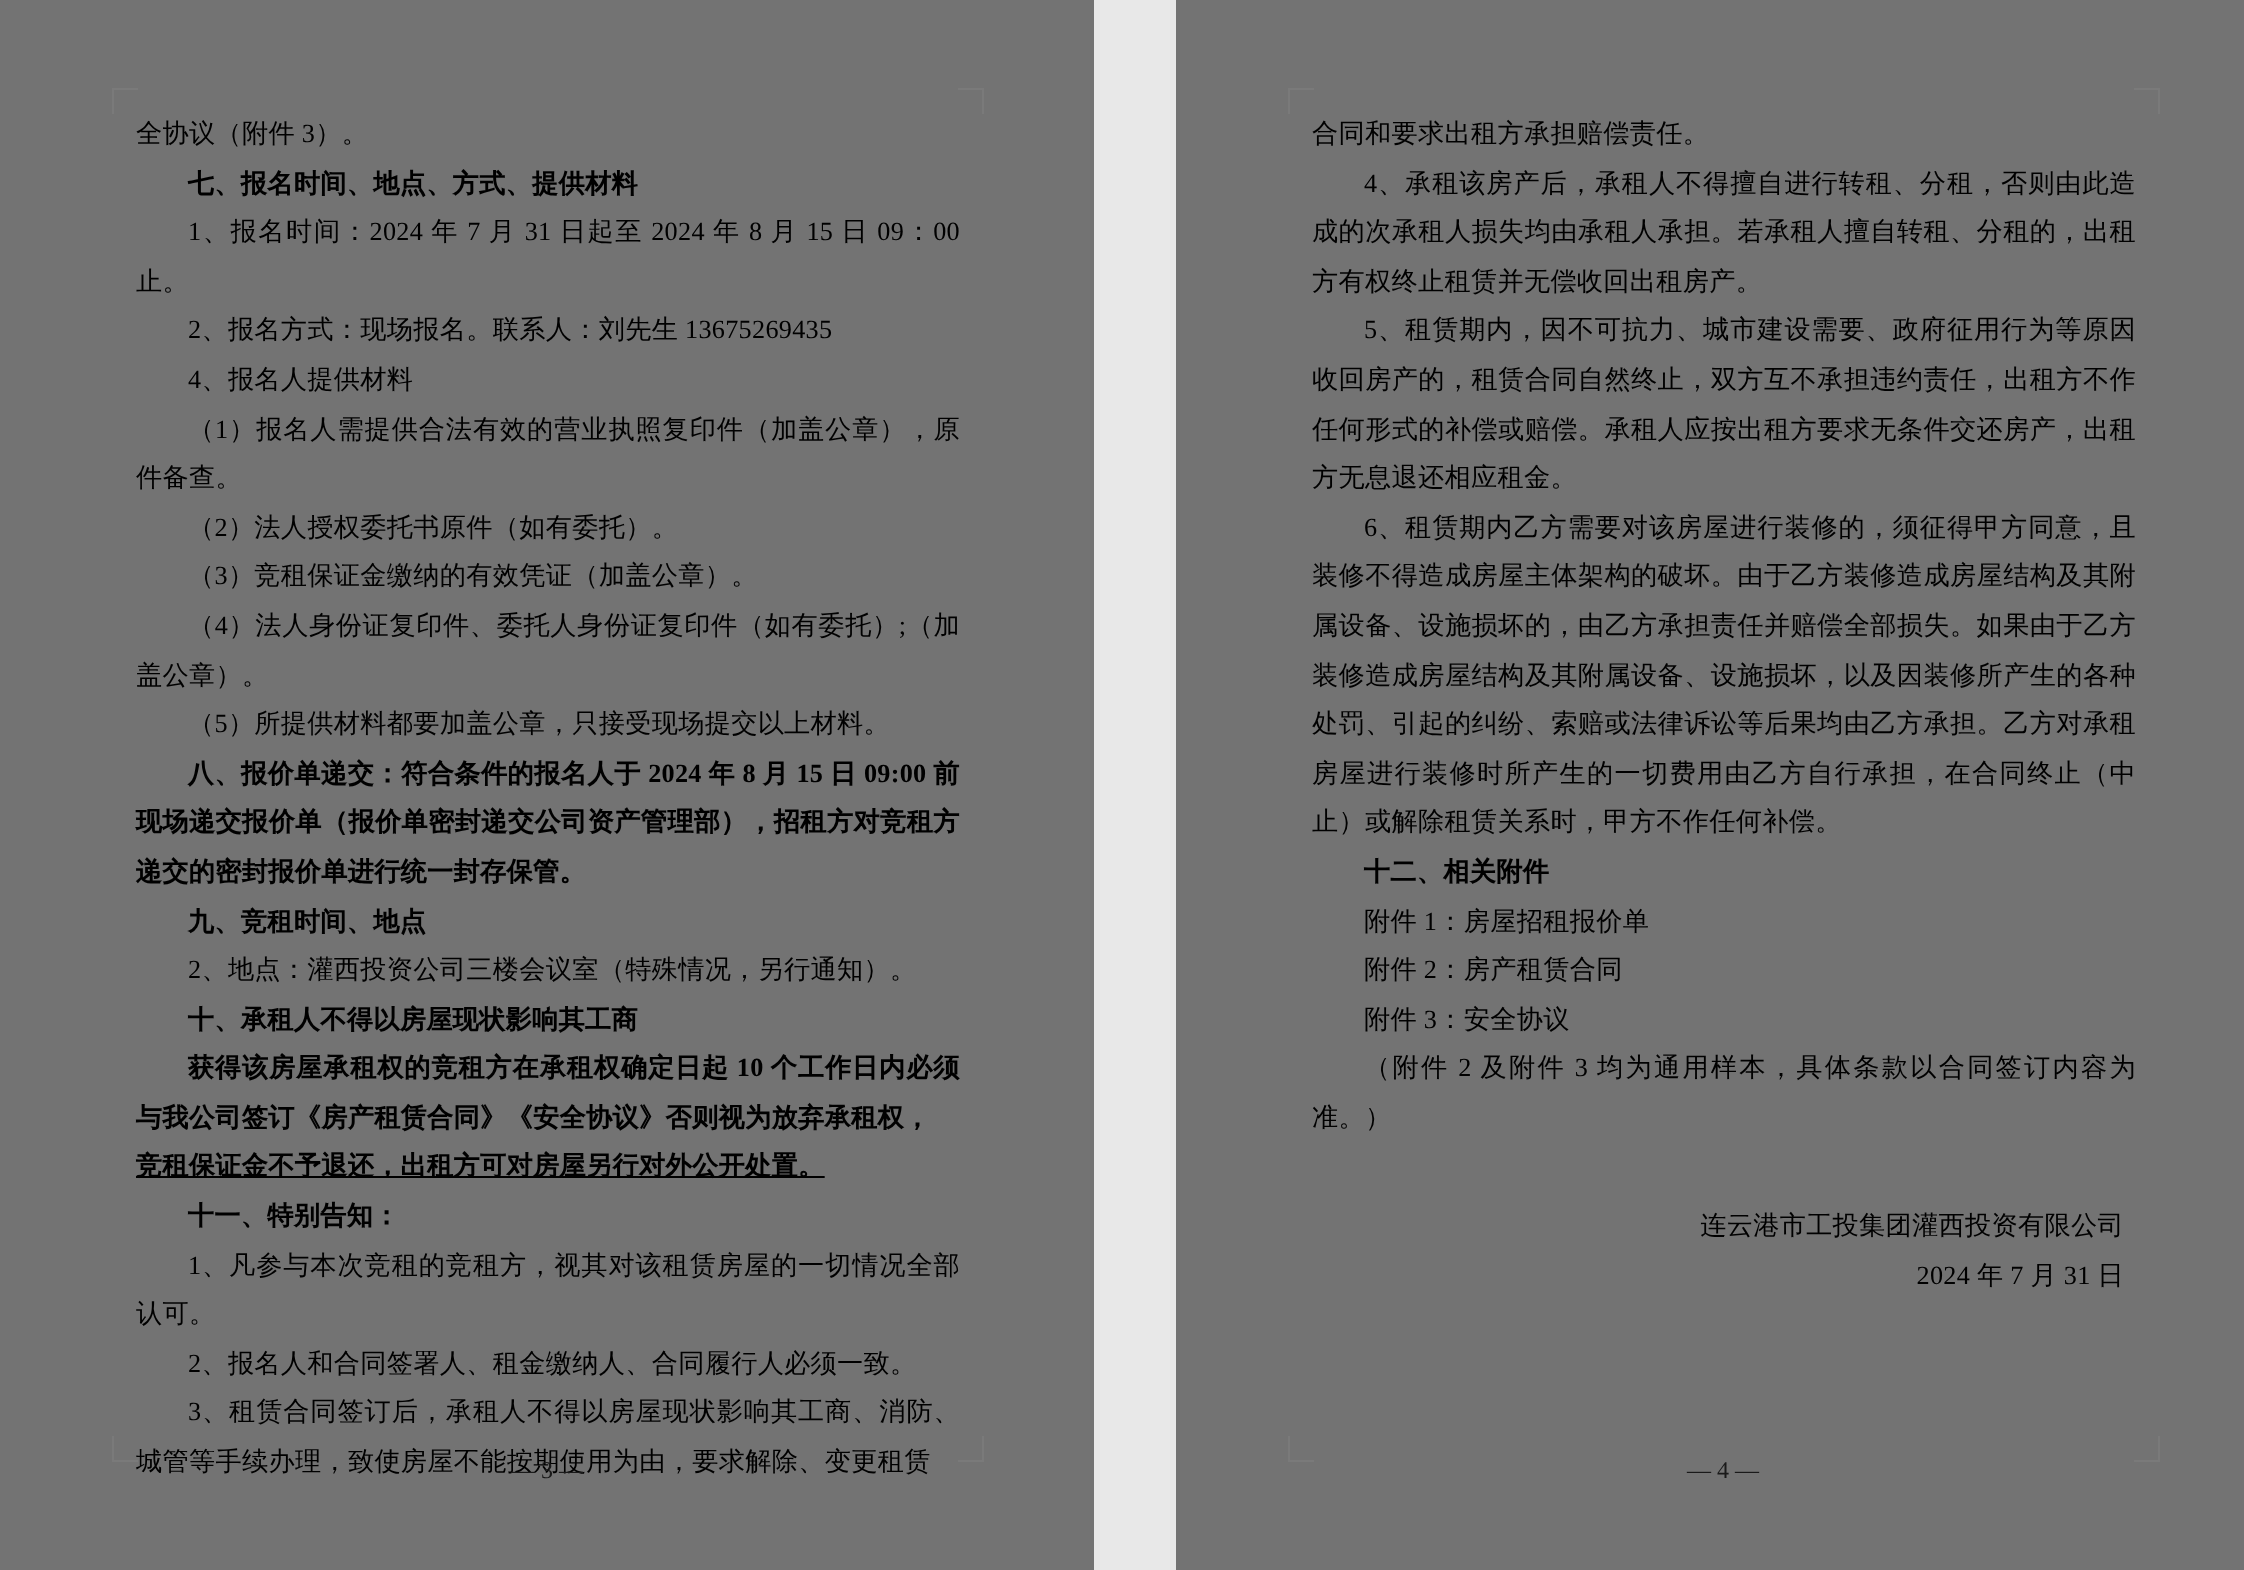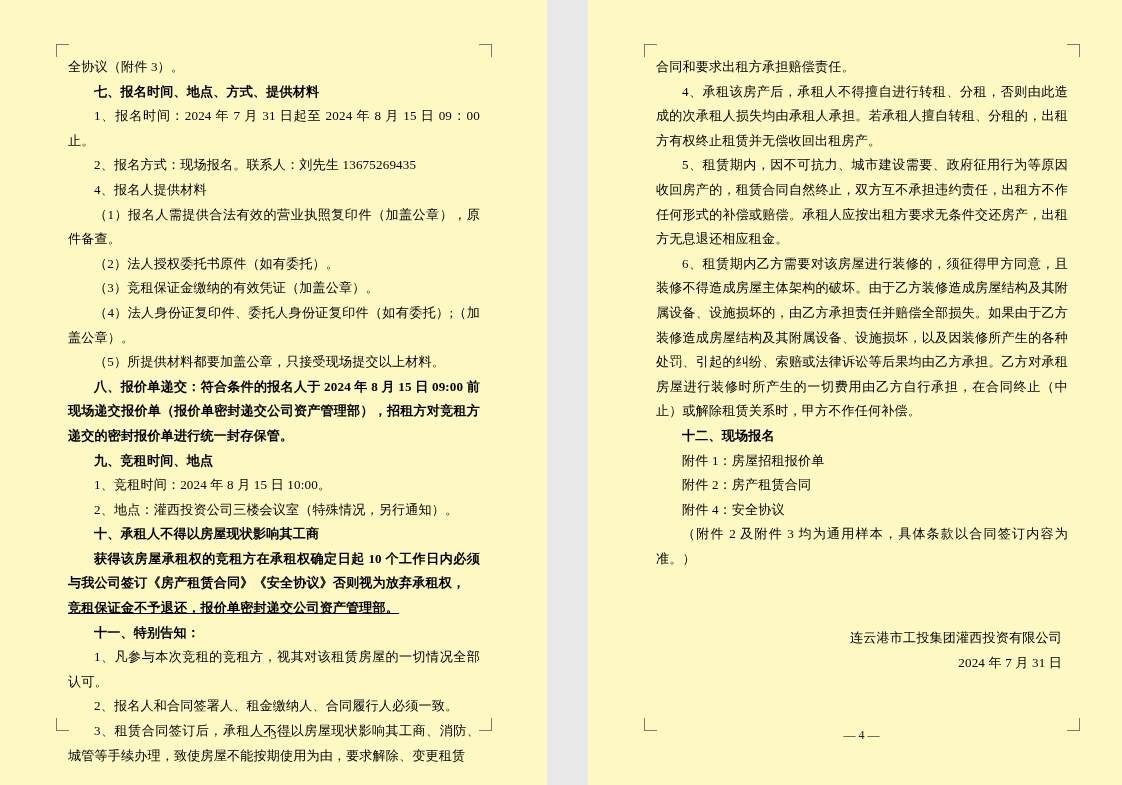--- a/index.html
+++ b/index.html
@@ -17,21 +17,21 @@
     position: relative;
     width: 1122px;
     height: 785px;
     background: #e8e8e8;
   }
   .page {
     position: absolute;
     top: 0;
     width: 547px;
     height: 785px;
-    background: #fef9c3;
+    background: #737373;
   }
   .page-left { left: 0; }
   .page-right { left: 588px; }
   .gutter {
     position: absolute;
     left: 547px;
     top: 0;
     width: 28px;
     height: 785px;
     background: #e8e8e8;
@@ -61,21 +61,21 @@
   .doc-body p {
     margin: 0;
     text-align: justify;
     text-justify: inter-ideograph;
   }
   .ind1 { text-indent: 26px; }
   .ind0 { text-indent: 0; }
   .b { font-weight: bold; }
   .u { text-decoration: underline; }
   .sign {
-    margin-top: 54px;
+    margin-top: 29px;
     text-align: right;
     padding-right: 6px;
   }
   .sign div { line-height: 25px; }
   .pagenum {
     position: absolute;
     left: 0;
     right: 0;
     bottom: 42px;
     text-align: center;
@@ -101,25 +101,24 @@
       <p class="ind1"><span>1、报名时间：2024 年 7 月 31 日起至 2024 年 8 月 15 日 09：00 止。</span></p>
       <p class="ind1"><span>2、报名方式：现场报名。联系人：刘先生    13675269435</span></p>
       <p class="ind1"><span>4、报名人提供材料</span></p>
       <p class="ind1"><span>（1）报名人需提供合法有效的营业执照复印件（加盖公章），原件备查。</span></p>
       <p class="ind1"><span>（2）法人授权委托书原件（如有委托）。</span></p>
       <p class="ind1"><span>（3）竞租保证金缴纳的有效凭证（加盖公章）。</span></p>
       <p class="ind1"><span>（4）法人身份证复印件、委托人身份证复印件（如有委托）;（加盖公章）。</span></p>
       <p class="ind1"><span>（5）所提供材料都要加盖公章，只接受现场提交以上材料。</span></p>
       <p class="ind1"><span class="b">八、报价单递交：</span><span class="b">符合条件的报名人于 2024 年 8 月 15 日 09:00 前现场递交报价单（报价单密封递交公司资产管理部），招租方对竞租方递交的密封报价单进行统一封存保管。</span></p>
       <p class="ind1 b"><span>九、竞租时间、地点</span></p>
-      <p class="ind1"><span>1、竞租时间：2024 年 8 月 15 日 10:00。</span></p>
       <p class="ind1"><span>2、地点：灌西投资公司三楼会议室（特殊情况，另行通知）。</span></p>
       <p class="ind1 b"><span>十、承租人不得以房屋现状影响其工商</span></p>
       <p class="ind1 b"><span>获得该房屋承租权的竞租方在承租权确定日起 10 个工作日内必须与我公司签订《房产租赁合同》《安全协议》否则视为放弃承租权，</span></p>
-      <p class="ind0 b u"><span>竞租保证金不予退还，报价单密封递交公司资产管理部。</span></p>
+      <p class="ind0 b u"><span>竞租保证金不予退还，出租方可对房屋另行对外公开处置。</span></p>
       <p class="ind1 b"><span>十一、特别告知：</span></p>
       <p class="ind1"><span>1、凡参与本次竞租的竞租方，视其对该租赁房屋的一切情况全部认可。</span></p>
       <p class="ind1"><span>2、报名人和合同签署人、租金缴纳人、合同履行人必须一致。</span></p>
       <p class="ind1"><span>3、租赁合同签订后，承租人不得以房屋现状影响其工商、消防、城管等手续办理，致使房屋不能按期使用为由，要求解除、变更租赁</span></p>
     </div>
 
     <div class="pagenum">— 3 —</div>
   </div>
 
   <div class="gutter"></div>
@@ -128,24 +127,24 @@
     <div class="crop tl" style="left:56px;  top:44px;"></div>
     <div class="crop tr" style="left:479px; top:44px;"></div>
     <div class="crop bl" style="left:56px;  top:718px;"></div>
     <div class="crop br" style="left:479px; top:718px;"></div>
 
     <div class="doc-body">
       <p class="ind0"><span>合同和要求出租方承担赔偿责任。</span></p>
       <p class="ind1"><span>4、承租该房产后，承租人不得擅自进行转租、分租，否则由此造成的次承租人损失均由承租人承担。若承租人擅自转租、分租的，出租方有权终止租赁并无偿收回出租房产。</span></p>
       <p class="ind1"><span>5、租赁期内，因不可抗力、城市建设需要、政府征用行为等原因收回房产的，租赁合同自然终止，双方互不承担违约责任，出租方不作任何形式的补偿或赔偿。承租人应按出租方要求无条件交还房产，出租方无息退还相应租金。</span></p>
       <p class="ind1"><span>6、租赁期内乙方需要对该房屋进行装修的，须征得甲方同意，且装修不得造成房屋主体架构的破坏。由于乙方装修造成房屋结构及其附属设备、设施损坏的，由乙方承担责任并赔偿全部损失。如果由于乙方装修造成房屋结构及其附属设备、设施损坏，以及因装修所产生的各种处罚、引起的纠纷、索赔或法律诉讼等后果均由乙方承担。乙方对承租房屋进行装修时所产生的一切费用由乙方自行承担，在合同终止（中止）或解除租赁关系时，甲方不作任何补偿。</span></p>
-      <p class="ind1 b"><span>十二、现场报名</span></p>
+      <p class="ind1 b"><span>十二、相关附件</span></p>
       <p class="ind1"><span>附件 1：房屋招租报价单</span></p>
       <p class="ind1"><span>附件 2：房产租赁合同</span></p>
-      <p class="ind1"><span>附件 4：安全协议</span></p>
+      <p class="ind1"><span>附件 3：安全协议</span></p>
       <p class="ind1"><span>（附件 2 及附件 3 均为通用样本，具体条款以合同签订内容为准。）</span></p>
 
       <div class="sign">
         <div>连云港市工投集团灌西投资有限公司</div>
         <div>2024 年 7 月 31 日</div>
       </div>
     </div>
 
     <div class="pagenum">— 4 —</div>
   </div>

